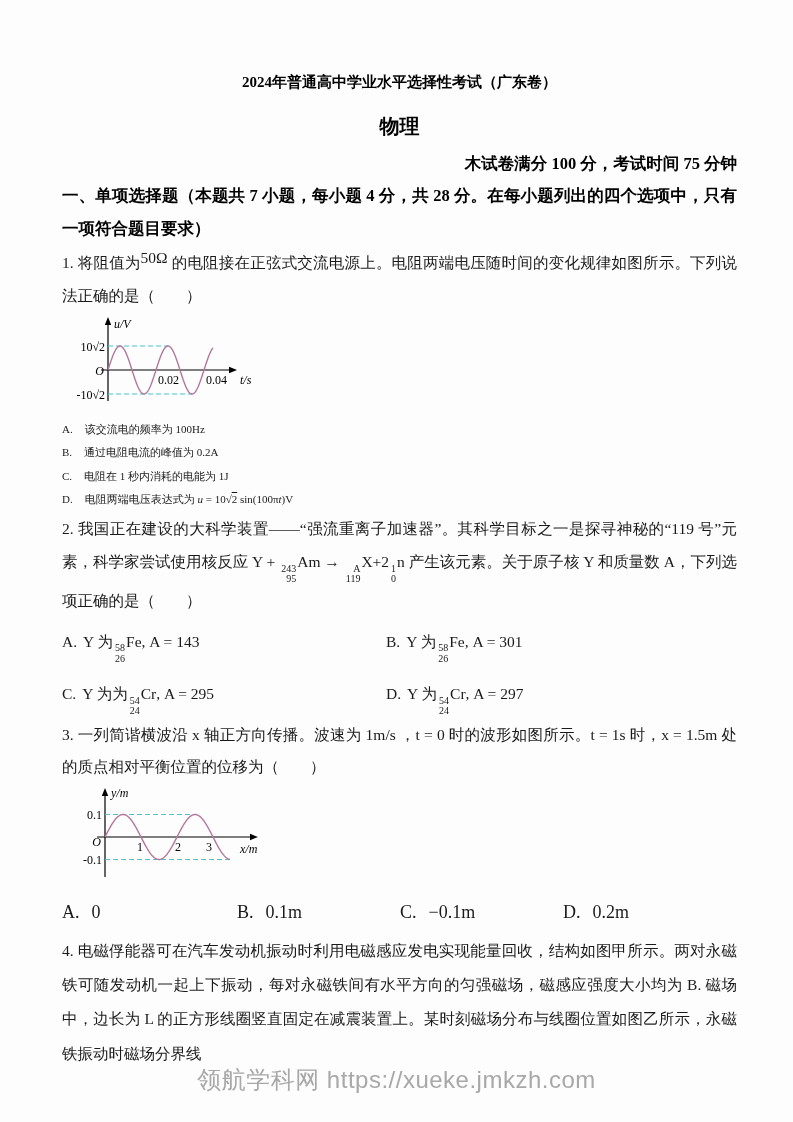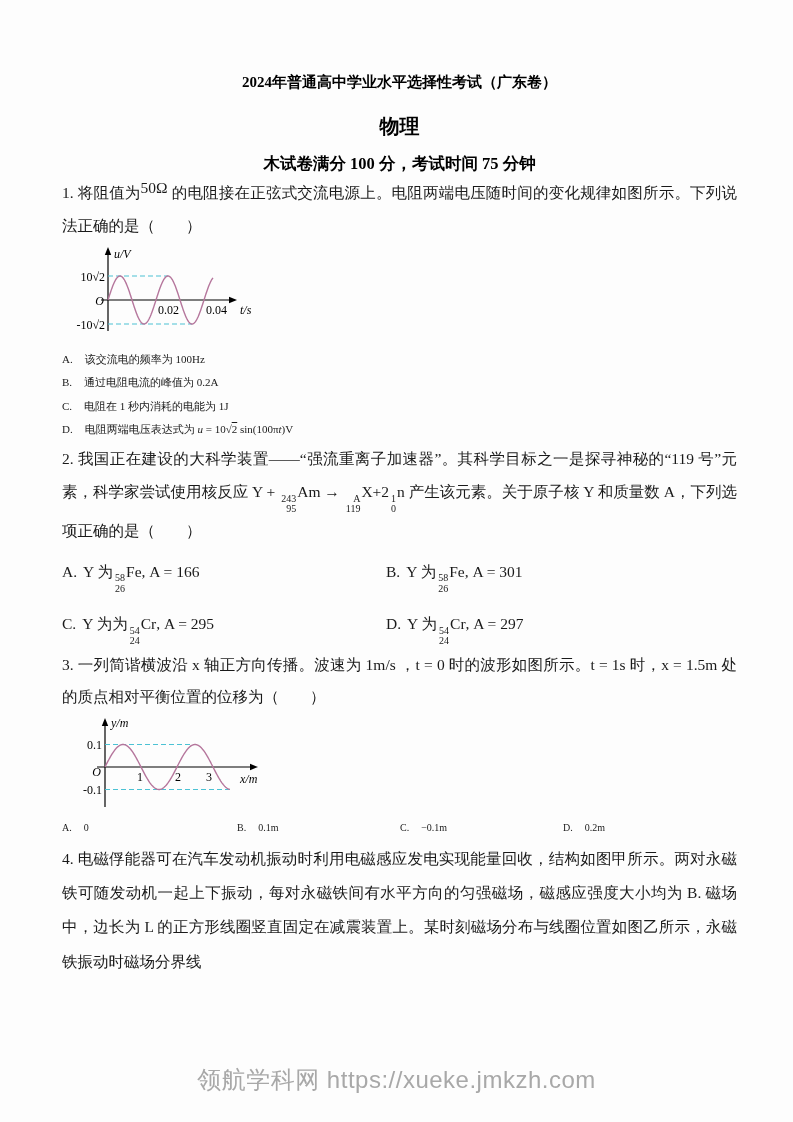--- a/index.html
+++ b/index.html
@@ -4,52 +4,53 @@
 <style>
   html,body{margin:0;padding:0;}
   body{
     width:793px;height:1122px;position:relative;overflow:hidden;
     background:#fdfdfd;color:#1a1a1a;
     font-family:"Liberation Serif","DejaVu Serif",serif;
   }
   .content{padding:56px 56px 0 62px;}
   .title{margin:16px 0 0;font-size:15px;font-weight:bold;text-align:center;color:#000;line-height:1.35;}
   .subject{margin:20px 0 0;font-size:20px;font-weight:bold;text-align:center;color:#000000;line-height:1.4;}
-  .exam-info{margin-top:12px;font-size:16.5px;font-weight:bold;text-align:center;color:#000;line-height:1.4;}
+  .exam-info{margin-top:12px;font-size:16.5px;font-weight:bold;text-align:right;color:#000;line-height:1.4;}
   .section-heading{margin-top:4px;font-size:16.5px;font-weight:bold;color:#000;line-height:2.0;text-align:justify;}
   .stem{margin:2px 0 0;font-size:15.5px;line-height:2.12;text-align:justify;}
   .stem.q4{line-height:2.2;margin-top:4px;}
   .raised{position:relative;top:-5px;}
   .figure{margin:0 0 0 8px;}
   .options-col{margin-top:6px;}
   .option{font-size:11px;line-height:2.12;}
   .opt-label{margin-right:12px;}
   .opt-label.tight{margin-right:6px;}
   .options-grid2{margin-top:14px;display:grid;grid-template-columns:324px auto;row-gap:20px;font-size:15.5px;align-items:center;}
-  .options-row4{display:grid;grid-template-columns:175px 163px 163px auto;font-size:10px;line-height:2.0;}
+  .options-row4{margin-top:6px;display:grid;grid-template-columns:175px 163px 163px auto;font-size:18px;line-height:2.0;}
   .nuc{display:inline-block;white-space:nowrap;}
   .scripts{display:inline-flex;flex-direction:column;align-items:flex-end;vertical-align:-0.45em;font-size:10px;line-height:1.05;margin:0 1px 0 2px;}
   .math i{font-family:"Liberation Serif",serif;}
   .ol{text-decoration:overline;}
   .footer{position:absolute;left:0;right:0;bottom:26px;text-align:center;
     font-family:"Liberation Sans","DejaVu Sans",sans-serif;font-size:24px;color:#a8a8a8;letter-spacing:0.5px;}
   svg text{font-family:"Liberation Serif","DejaVu Serif",serif;font-size:12px;fill:#000;}
   svg .it{font-style:italic;}
   .curve{fill:none;stroke:#b5769c;stroke-width:1.4;}
   .dash{stroke:#4cc2d4;stroke-width:1.1;stroke-dasharray:5,3;}
   .axis{stroke:#000;stroke-width:1.2;}
 </style>
 </head>
 <body>
 
 <div class="content">
 
   <h1 class="title">2024年普通高中学业水平选择性考试（广东卷）</h1>
   <h2 class="subject">物理</h2>
   <div class="exam-info">木试卷满分 100 分，考试时间 75 分钟</div>
+  <div class="section-heading">一、单项选择题（本题共 7 小题，每小题 4 分，共 28 分。在每小题列出的四个选项中，只有一项符合题目要求）</div>
 
   <p class="stem"><span>1. 将阻值为</span><span class="raised">50Ω</span><span> 的电阻接在正弦式交流电源上。电阻两端电压随时间的变化规律如图所示。下列说法正确的是（　　）</span></p>
 
   <div class="figure">
     <svg width="200" height="95" viewBox="0 0 200 95">
       <line class="axis" x1="38" y1="88" x2="38" y2="7"></line>
       <polygon points="34.8,12 38,4 41.2,12" fill="#000"></polygon>
       <line class="axis" x1="31" y1="57" x2="163" y2="57"></line>
       <polygon points="159,53.8 167,57 159,60.2" fill="#000"></polygon>
       <line class="dash" x1="38" y1="33" x2="98" y2="33" stroke="#4cc2d4"></line>
@@ -84,21 +85,21 @@
         </span><span>X</span></span><span>+2</span><span class="nuc"><span class="scripts">
           <span>1</span>
           <span>0</span>
         </span><span>n</span></span>
     <span>产生该元素。关于原子核 Y 和质量数 A，下列选项正确的是（　　）</span></p>
 
   <div class="options-grid2">
     <div><span class="opt-label tight">A.</span><span>Y 为</span><span class="nuc"><span class="scripts">
             <span>58</span>
             <span>26</span>
-          </span><span>Fe</span></span><span>, A = 166</span></div>
+          </span><span>Fe</span></span><span>, A = 143</span></div>
     <div><span class="opt-label tight">B.</span><span>Y 为</span><span class="nuc"><span class="scripts">
             <span>58</span>
             <span>26</span>
           </span><span>Fe</span></span><span>, A = 301</span></div>
     <div><span class="opt-label tight">C.</span><span>Y 为为</span><span class="nuc"><span class="scripts">
             <span>54</span>
             <span>24</span>
           </span><span>Cr</span></span><span>, A = 295</span></div>
     <div><span class="opt-label tight">D.</span><span>Y 为</span><span class="nuc"><span class="scripts">
             <span>54</span>

